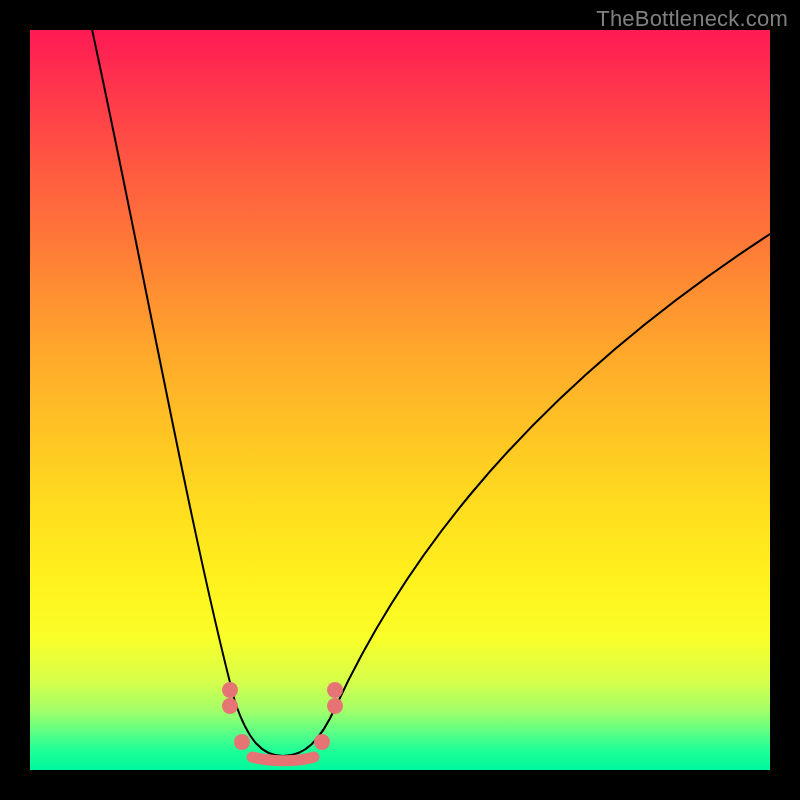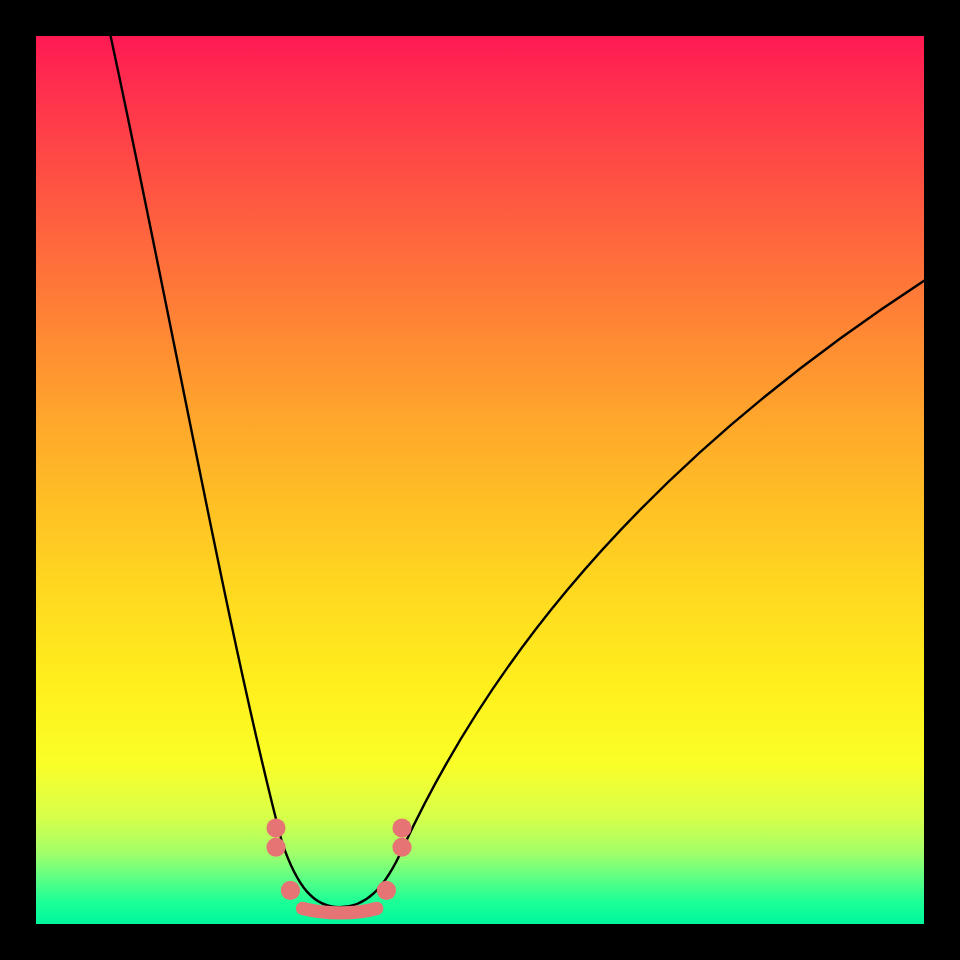--- a/index.html
+++ b/index.html
@@ -84,20 +84,21 @@
     stroke: #e77474;
     stroke-width: 11;
     stroke-linecap: round;
   }
 </style>
 </head>
 <body>
 
 <div class="frame">
 
+  <div class="watermark">TheBottleneck.com</div>
 
   <div class="plot">
     <div class="gradient"></div>
 
     <svg class="curve" viewBox="0 0 740 740">
       <path d="M 60 -10 C 110 220, 160 500, 205 672 C 218 710, 232 726, 253 726 C 274 726, 290 712, 306 676 C 360 560, 470 380, 740 204"></path>
 
       <g class="markers">
         <circle cy="660" r="8" cx="200"></circle>
         <circle cy="676" r="8" cx="200"></circle>

